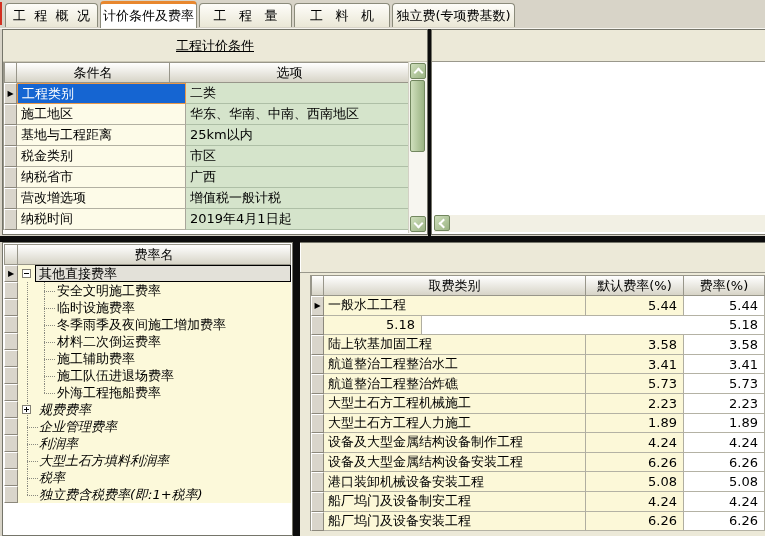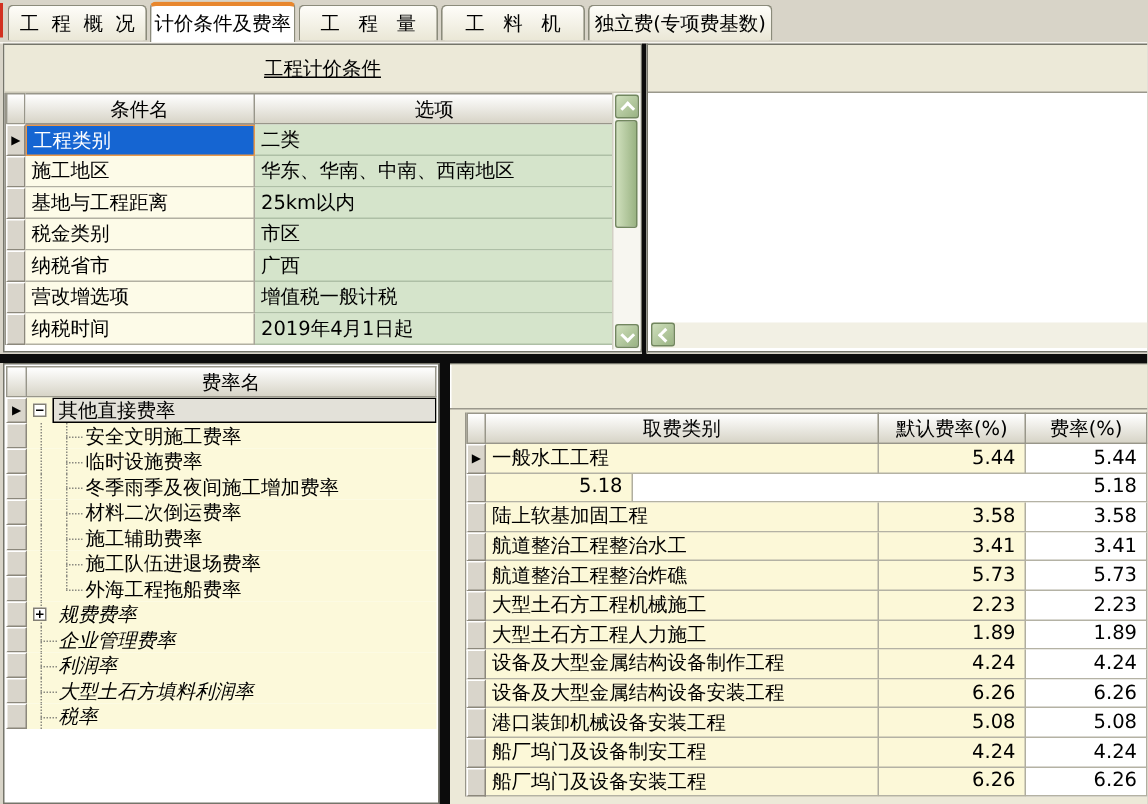--- a/index.html
+++ b/index.html
@@ -41,21 +41,21 @@
     background:#fff;border:1px solid #75756a;text-decoration:underline;}
   .p-tl .title{height:31px;background:#ece9d8;display:flex;align-items:center;
     justify-content:center;border-bottom:1px solid #cbc8b7;}
   .condgrid{position:absolute;left:0;top:32px;width:406px;border-left:1px solid #98968a;}
   .condgrid .gh{height:21px;}
   .condgrid .hind{width:13px;flex:none;}
   .condgrid .h-name{width:153px;}
   .condgrid .h-opt{flex:1;}
   .cond .ind{width:13px;height:21px;}
   .cond{height:21px;}
-  .cname{width:153px;background:#fdfbe8;border-right:1px solid #a8a69a;border-bottom:1px solid #b2b0a2;}
+  .cname{width:169px;background:#fdfbe8;border-right:1px solid #a8a69a;border-bottom:1px solid #b2b0a2;}
   .copt{flex:1;background:#d5e4cb;border-right:1px solid #a8a69a;border-bottom:1px solid #aebfa6;}
   .cond.current .cname{background:#1565d2;color:#fff;border:1px solid #e8984a;}
 
   .vscroll{position:absolute;top:32px;right:0;width:18px;bottom:1px;background:#f7f6f0;
     border-left:1px solid #d2d0c4;}
   .sb-btn{position:absolute;width:16px;height:16px;box-sizing:border-box;
     background:linear-gradient(135deg,#cfdfbc,#9ab383);border:1px solid #72875f;
     border-radius:2px;display:flex;align-items:center;justify-content:center;}
   .chev{width:5px;height:5px;border-left:2px solid #fff;border-top:2px solid #fff;flex:none;}
   .chev.up{transform:translateY(1px) rotate(45deg);}
@@ -321,20 +321,28 @@
             </div>
   </div>
           <div class="trow tree">
     <div class="ind"></div>
     <div class="tcell">
               <div class="gv root"></div>
               <div class="hc root"></div>
               <span class="tlabel lvl0">税率</span>
             </div>
   </div>
+          <div class="trow tree">
+    <div class="ind"></div>
+    <div class="tcell">
+              <div class="gv root half"></div>
+              <div class="hc root"></div>
+              <span class="tlabel lvl0">独立费含税费率(即:1+税率)</span>
+            </div>
+  </div>
         </div>
     </div>
   </div>
 
   <div class="vdiv2"></div>
 
   <div class="p-br">
     <div class="strip"></div>
     <div class="ratetable">
       <div class="gh">

